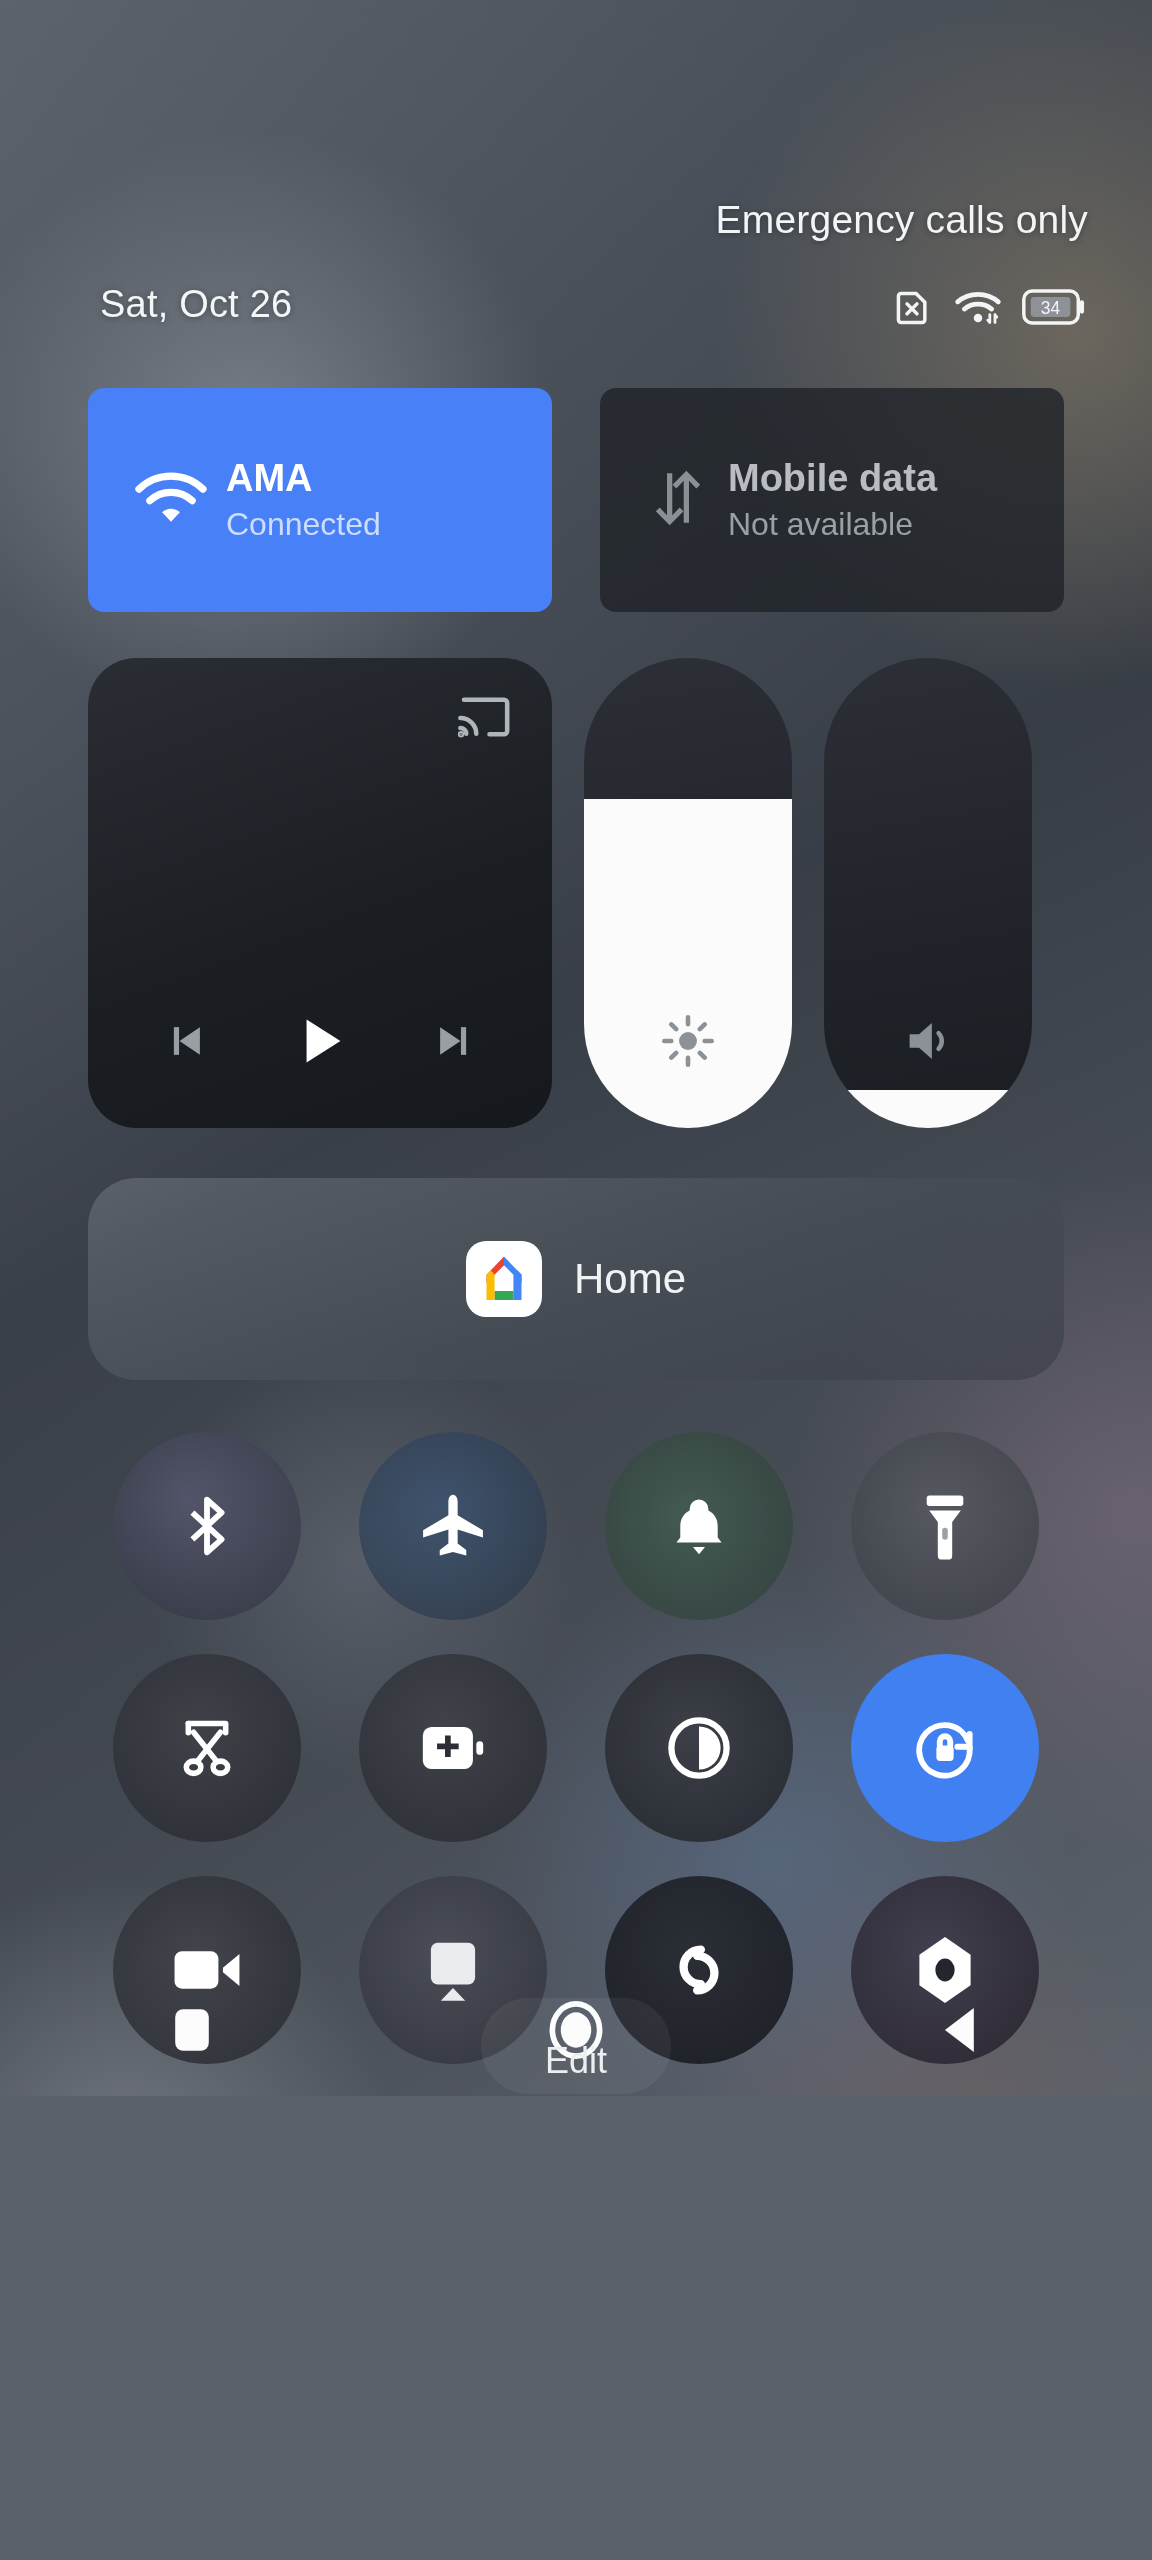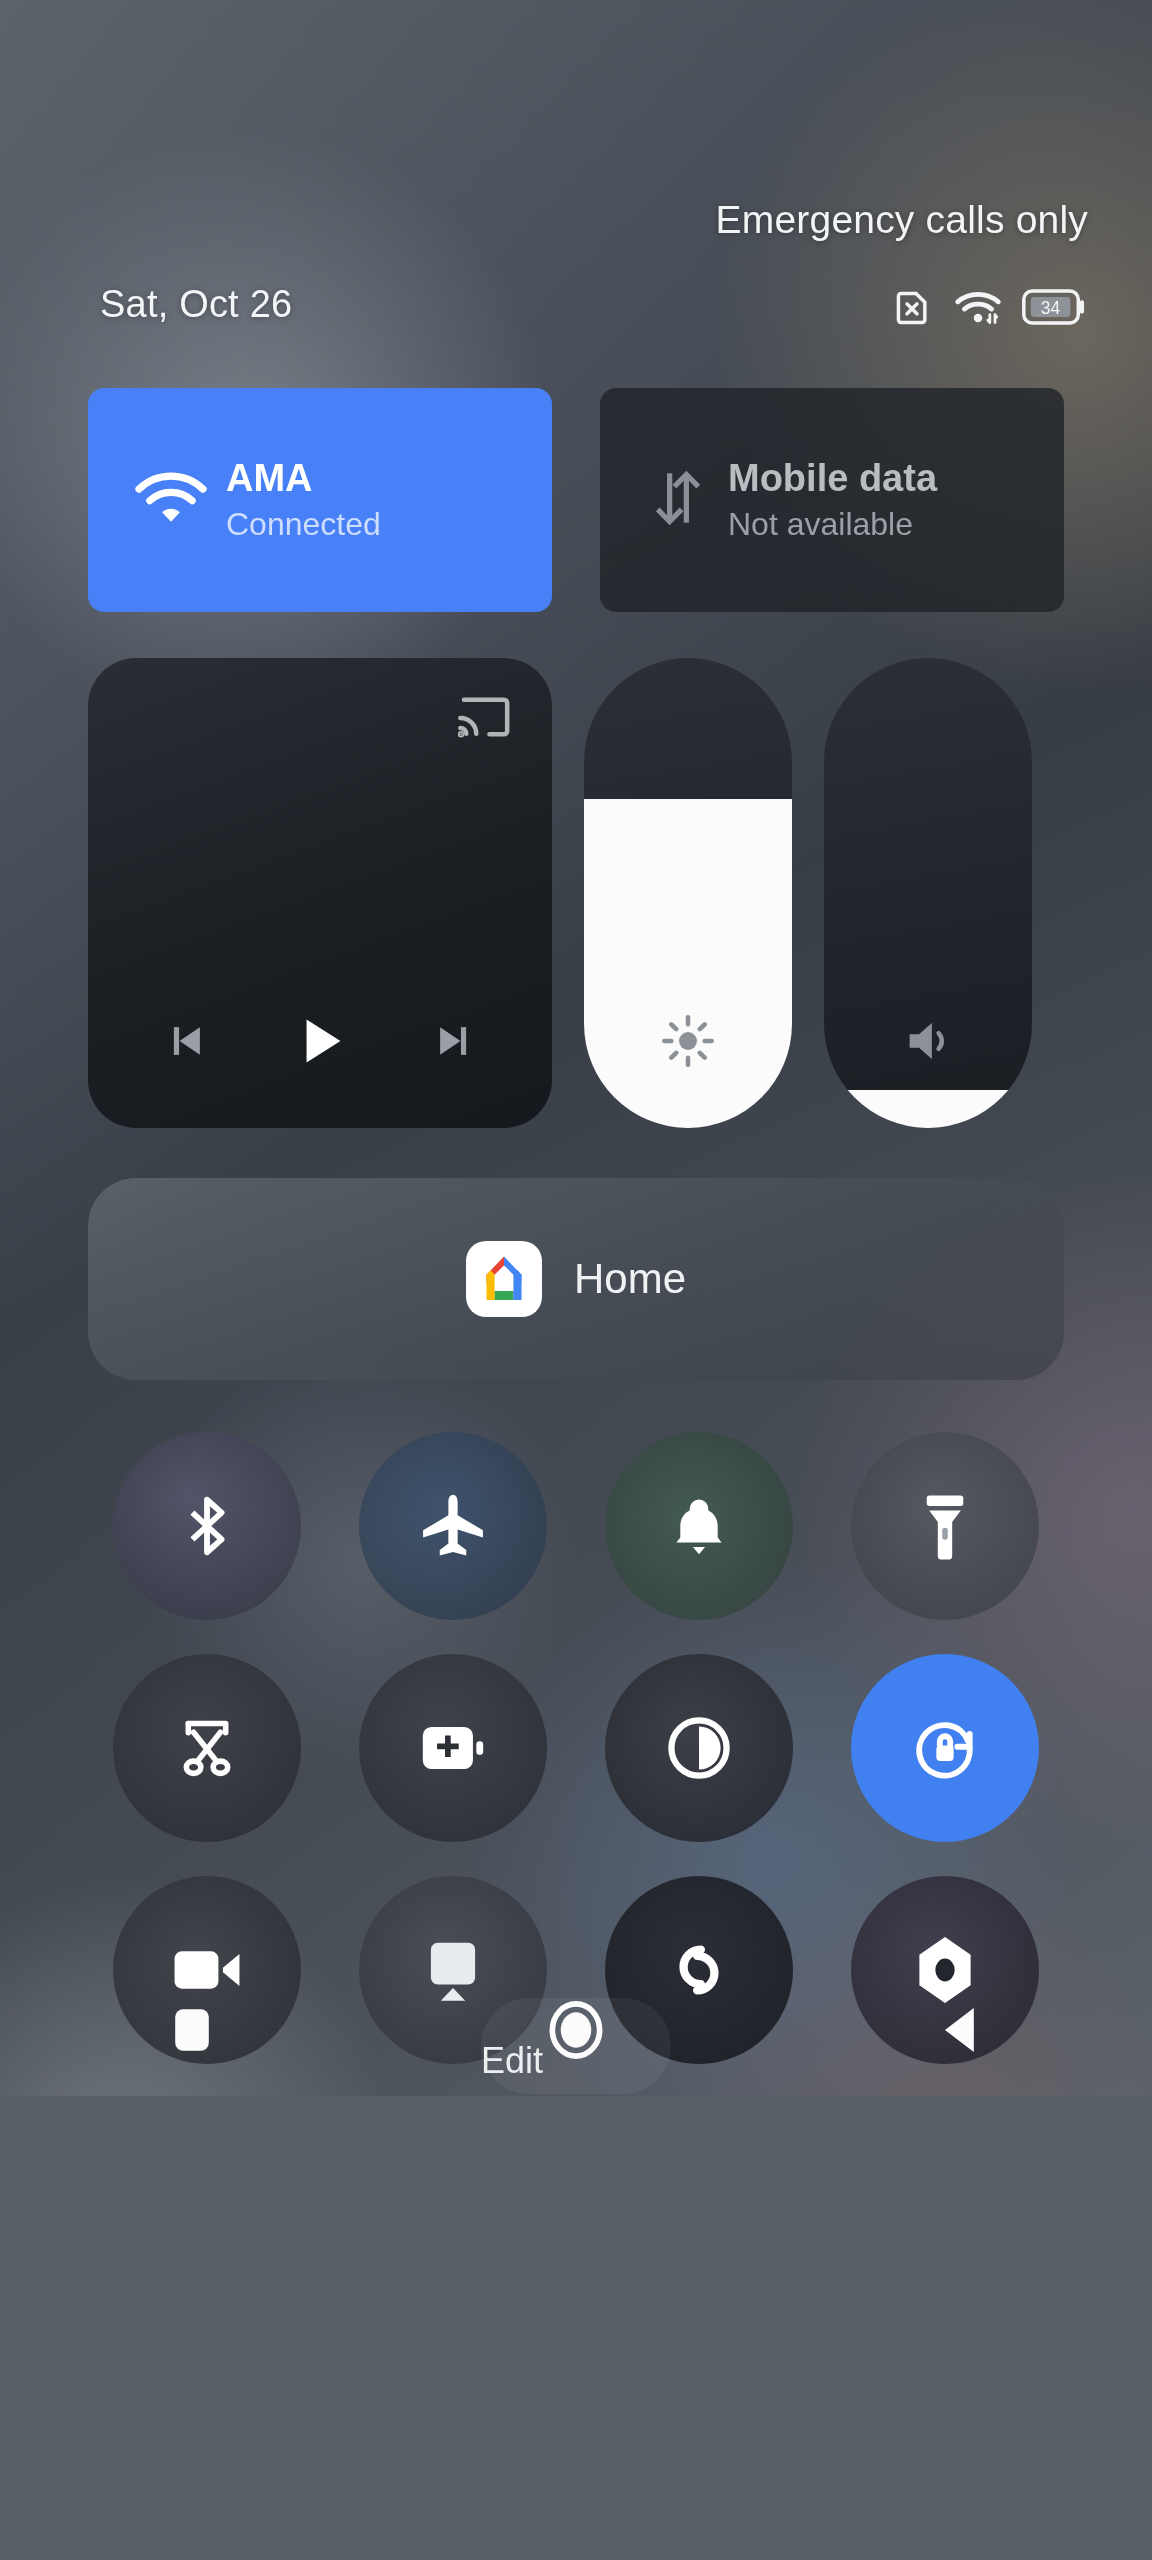--- a/index.html
+++ b/index.html
@@ -136,21 +136,21 @@
   
   .navbar {
     position:absolute; left:0; right:0; bottom:18px; height:96px;
     display:flex; align-items:center; justify-content:space-around;
   }
   .nav-btn { display:flex; align-items:center; justify-content:center; width:120px; height:96px; }
   .edit-pill {
     position:absolute; left:50%; transform:translateX(-50%);
     bottom:2px; width:190px; height:96px; border-radius:48px;
     background:rgba(255,255,255,0.06);
-    display:flex; align-items:flex-end; justify-content:flex-start;
+    display:flex; align-items:flex-end; justify-content:center;
     padding-bottom:12px;
   }
   .edit-label { font-size:36px; color:#eceef0; }
 </style>
 </head>
 <body>
 
 <div id="screen">
   <div class="dim"></div>
 

